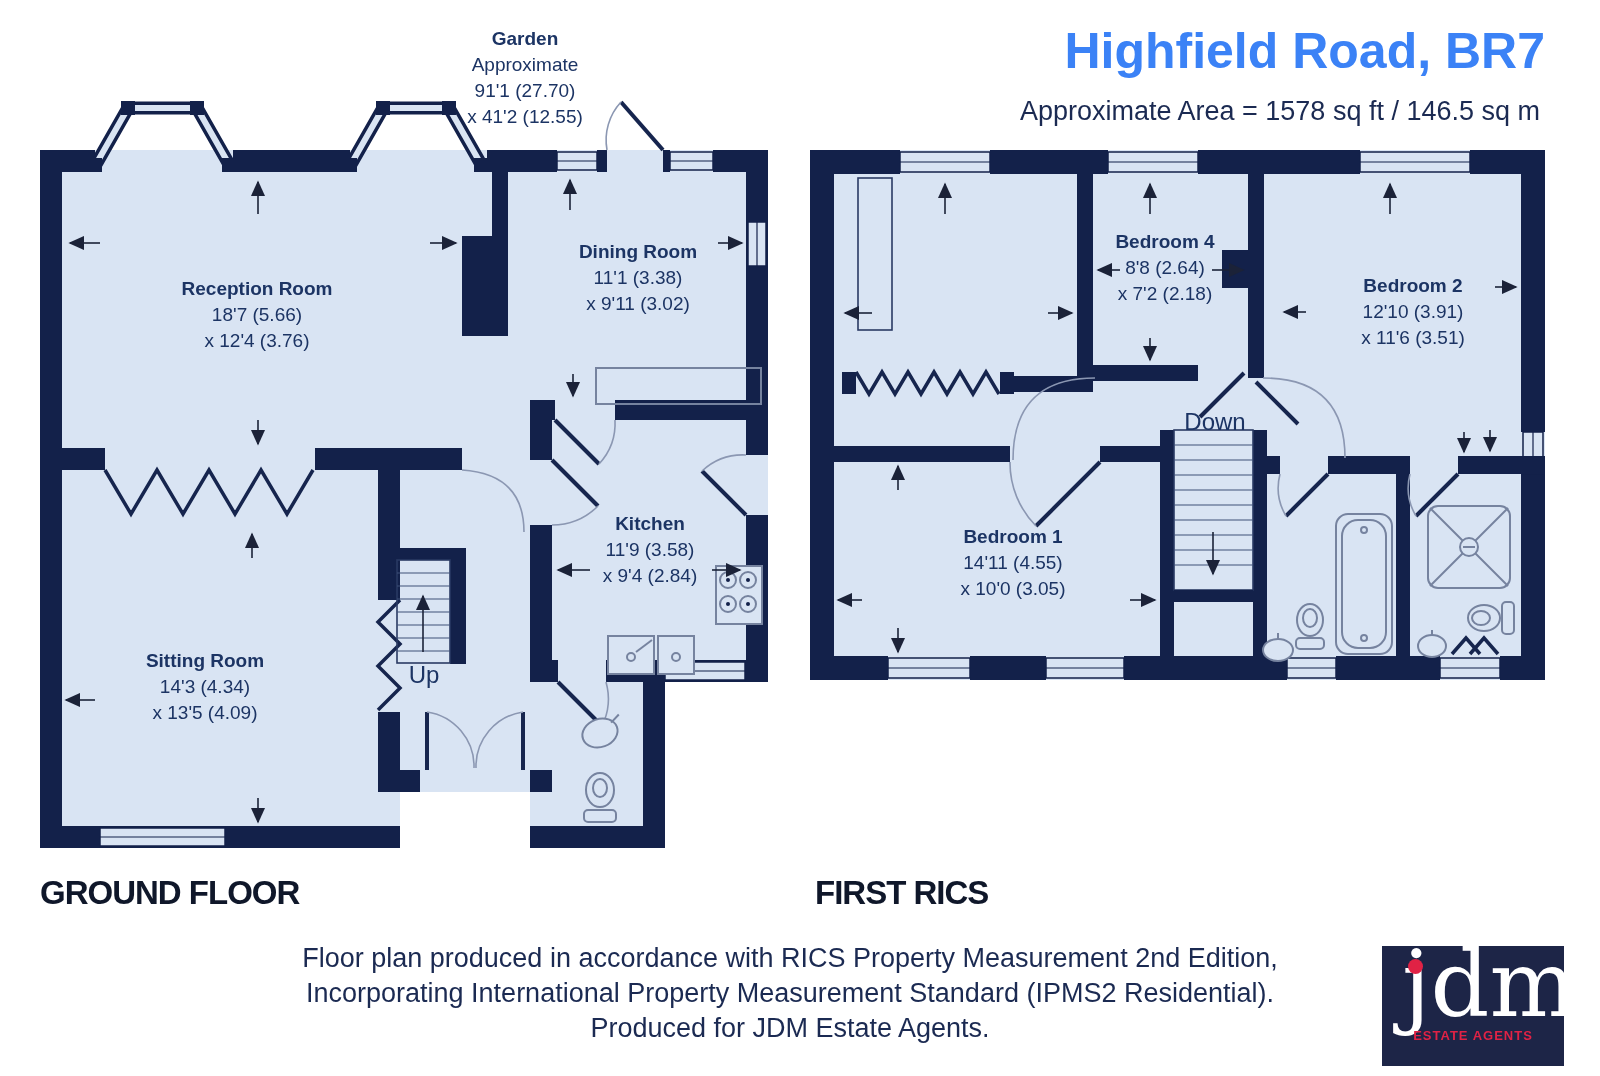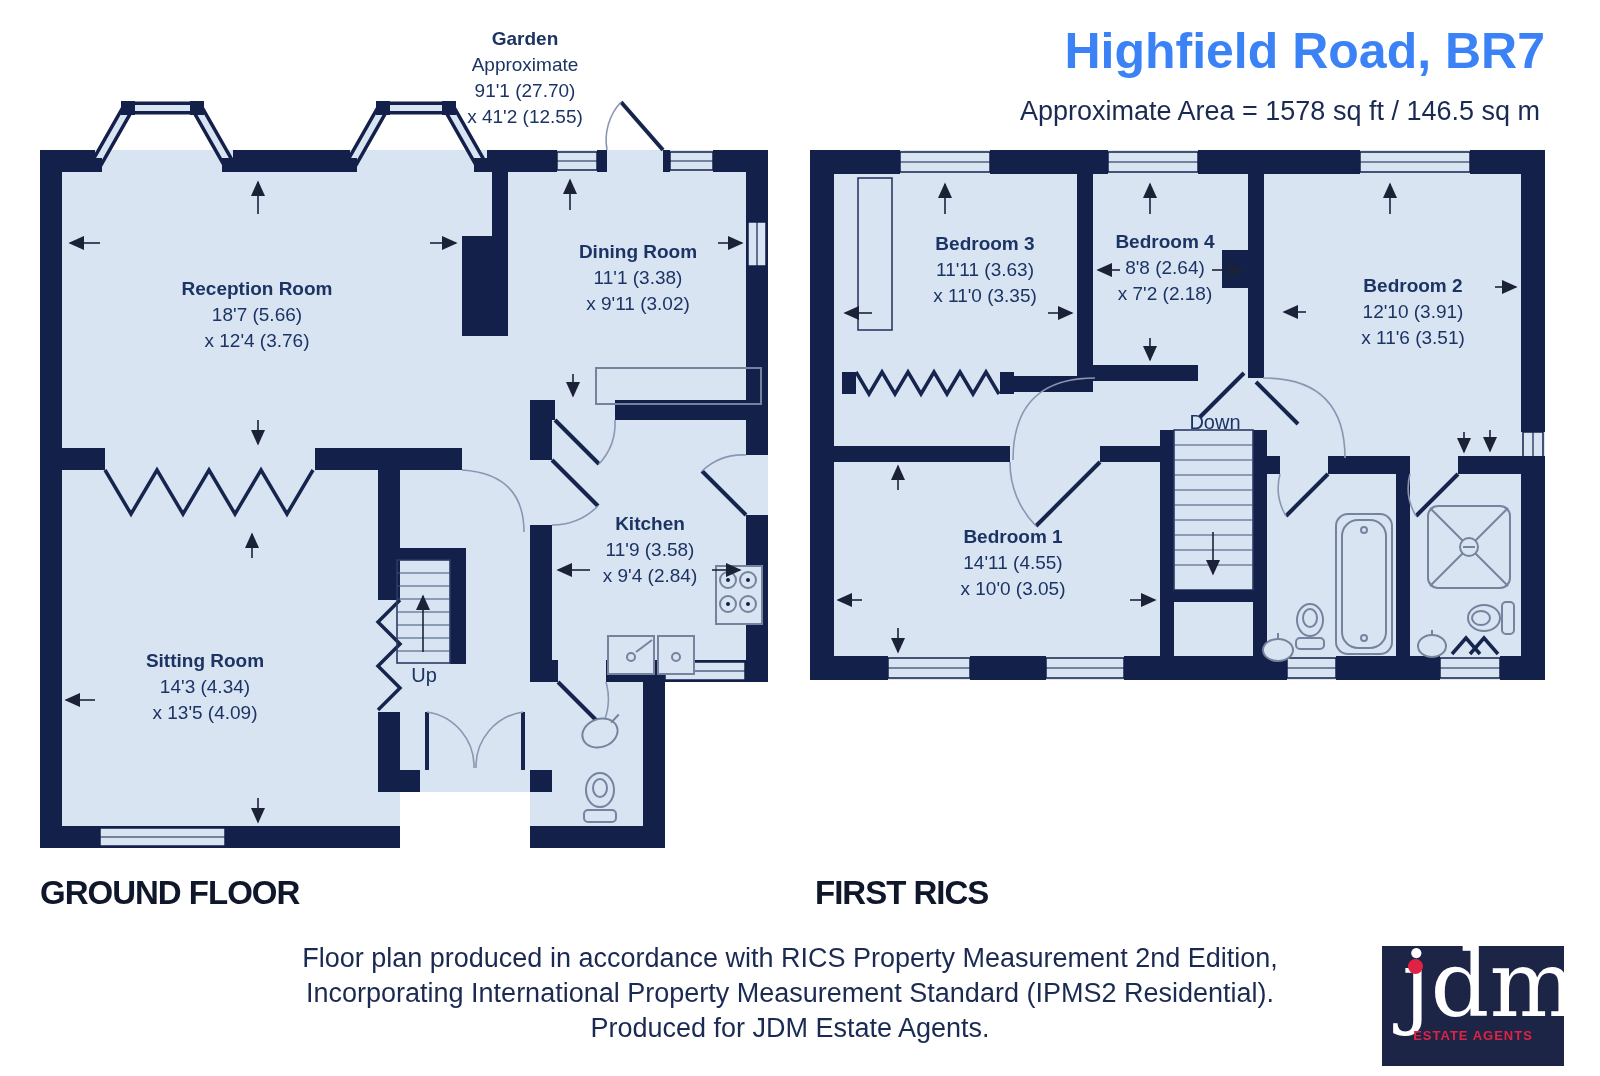--- a/index.html
+++ b/index.html
@@ -5,21 +5,21 @@
   html,body{margin:0;padding:0;background:#ffffff;}
   .page{position:relative;width:1600px;height:1076px;background:#ffffff;overflow:hidden;
         font-family:"Liberation Sans", sans-serif;}
   .plan-svg{position:absolute;left:0;top:0;width:1600px;height:1076px;}
   
   .hdr-title{position:absolute;right:55px;top:22px;font-size:50px;font-weight:bold;color:#3b82f6;letter-spacing:0px;}
   .hdr-area{position:absolute;right:60px;top:84px;font-size:27px;color:#1b2a52;margin-top:12px;}
   .room-label{position:absolute;transform:translate(-50%,-50%);text-align:center;color:#1c3464;
               font-size:19px;line-height:26px;white-space:nowrap;}
   .room-label .rname{font-weight:bold;font-size:19px;}
-  .stair-label{position:absolute;transform:translate(-50%,-50%);color:#1c3464;font-size:20px;}
+  .stair-label{position:absolute;transform:translate(-50%,-50%);color:#1c3464;font-size:24px;}
   .floor-label{position:absolute;top:874px;font-size:33px;font-weight:bold;color:#0f172a;letter-spacing:-1px;}
   .footer{position:absolute;left:240px;top:941px;width:1100px;text-align:center;color:#1b2a52;
           font-size:27px;line-height:35px;}
   
   .logo{position:absolute;left:1382px;top:946px;width:182px;height:120px;background:#1d2547;}
   .logo .jdm{position:absolute;left:20px;top:-16px;font-family:"DejaVu Serif", serif;
              font-size:92px;color:#ffffff;line-height:1.2;}
   .logo .jdot{position:absolute;left:26px;top:13px;width:15px;height:15px;border-radius:50%;background:#e02245;}
   .logo .tagline{position:absolute;left:0px;top:82px;width:100%;text-align:center;color:#e02245;
                  font-size:13px;font-weight:bold;letter-spacing:1px;}
@@ -375,25 +375,20 @@
   <div>11'9 (3.58)</div>
   <div>x 9'4 (2.84)</div>
 </div>
 <div class="room-label" style="left:205px;top:687px;">
   <div class="rname">Sitting Room</div>
   <div>14'3 (4.34)</div>
   <div>x 13'5 (4.09)</div>
 </div>
 <div class="stair-label" style="left:424px;top:675px;">Up</div>
 
-<div class="room-label" style="left:985px;top:270px;">
-  <div class="rname">Bedroom 3</div>
-  <div>11'11 (3.63)</div>
-  <div>x 11'0 (3.35)</div>
-</div>
 <div class="room-label" style="left:1165px;top:268px;">
   <div class="rname">Bedroom 4</div>
   <div>8'8 (2.64)</div>
   <div>x 7'2 (2.18)</div>
 </div>
 <div class="room-label" style="left:1413px;top:312px;">
   <div class="rname">Bedroom 2</div>
   <div>12'10 (3.91)</div>
   <div>x 11'6 (3.51)</div>
 </div>

